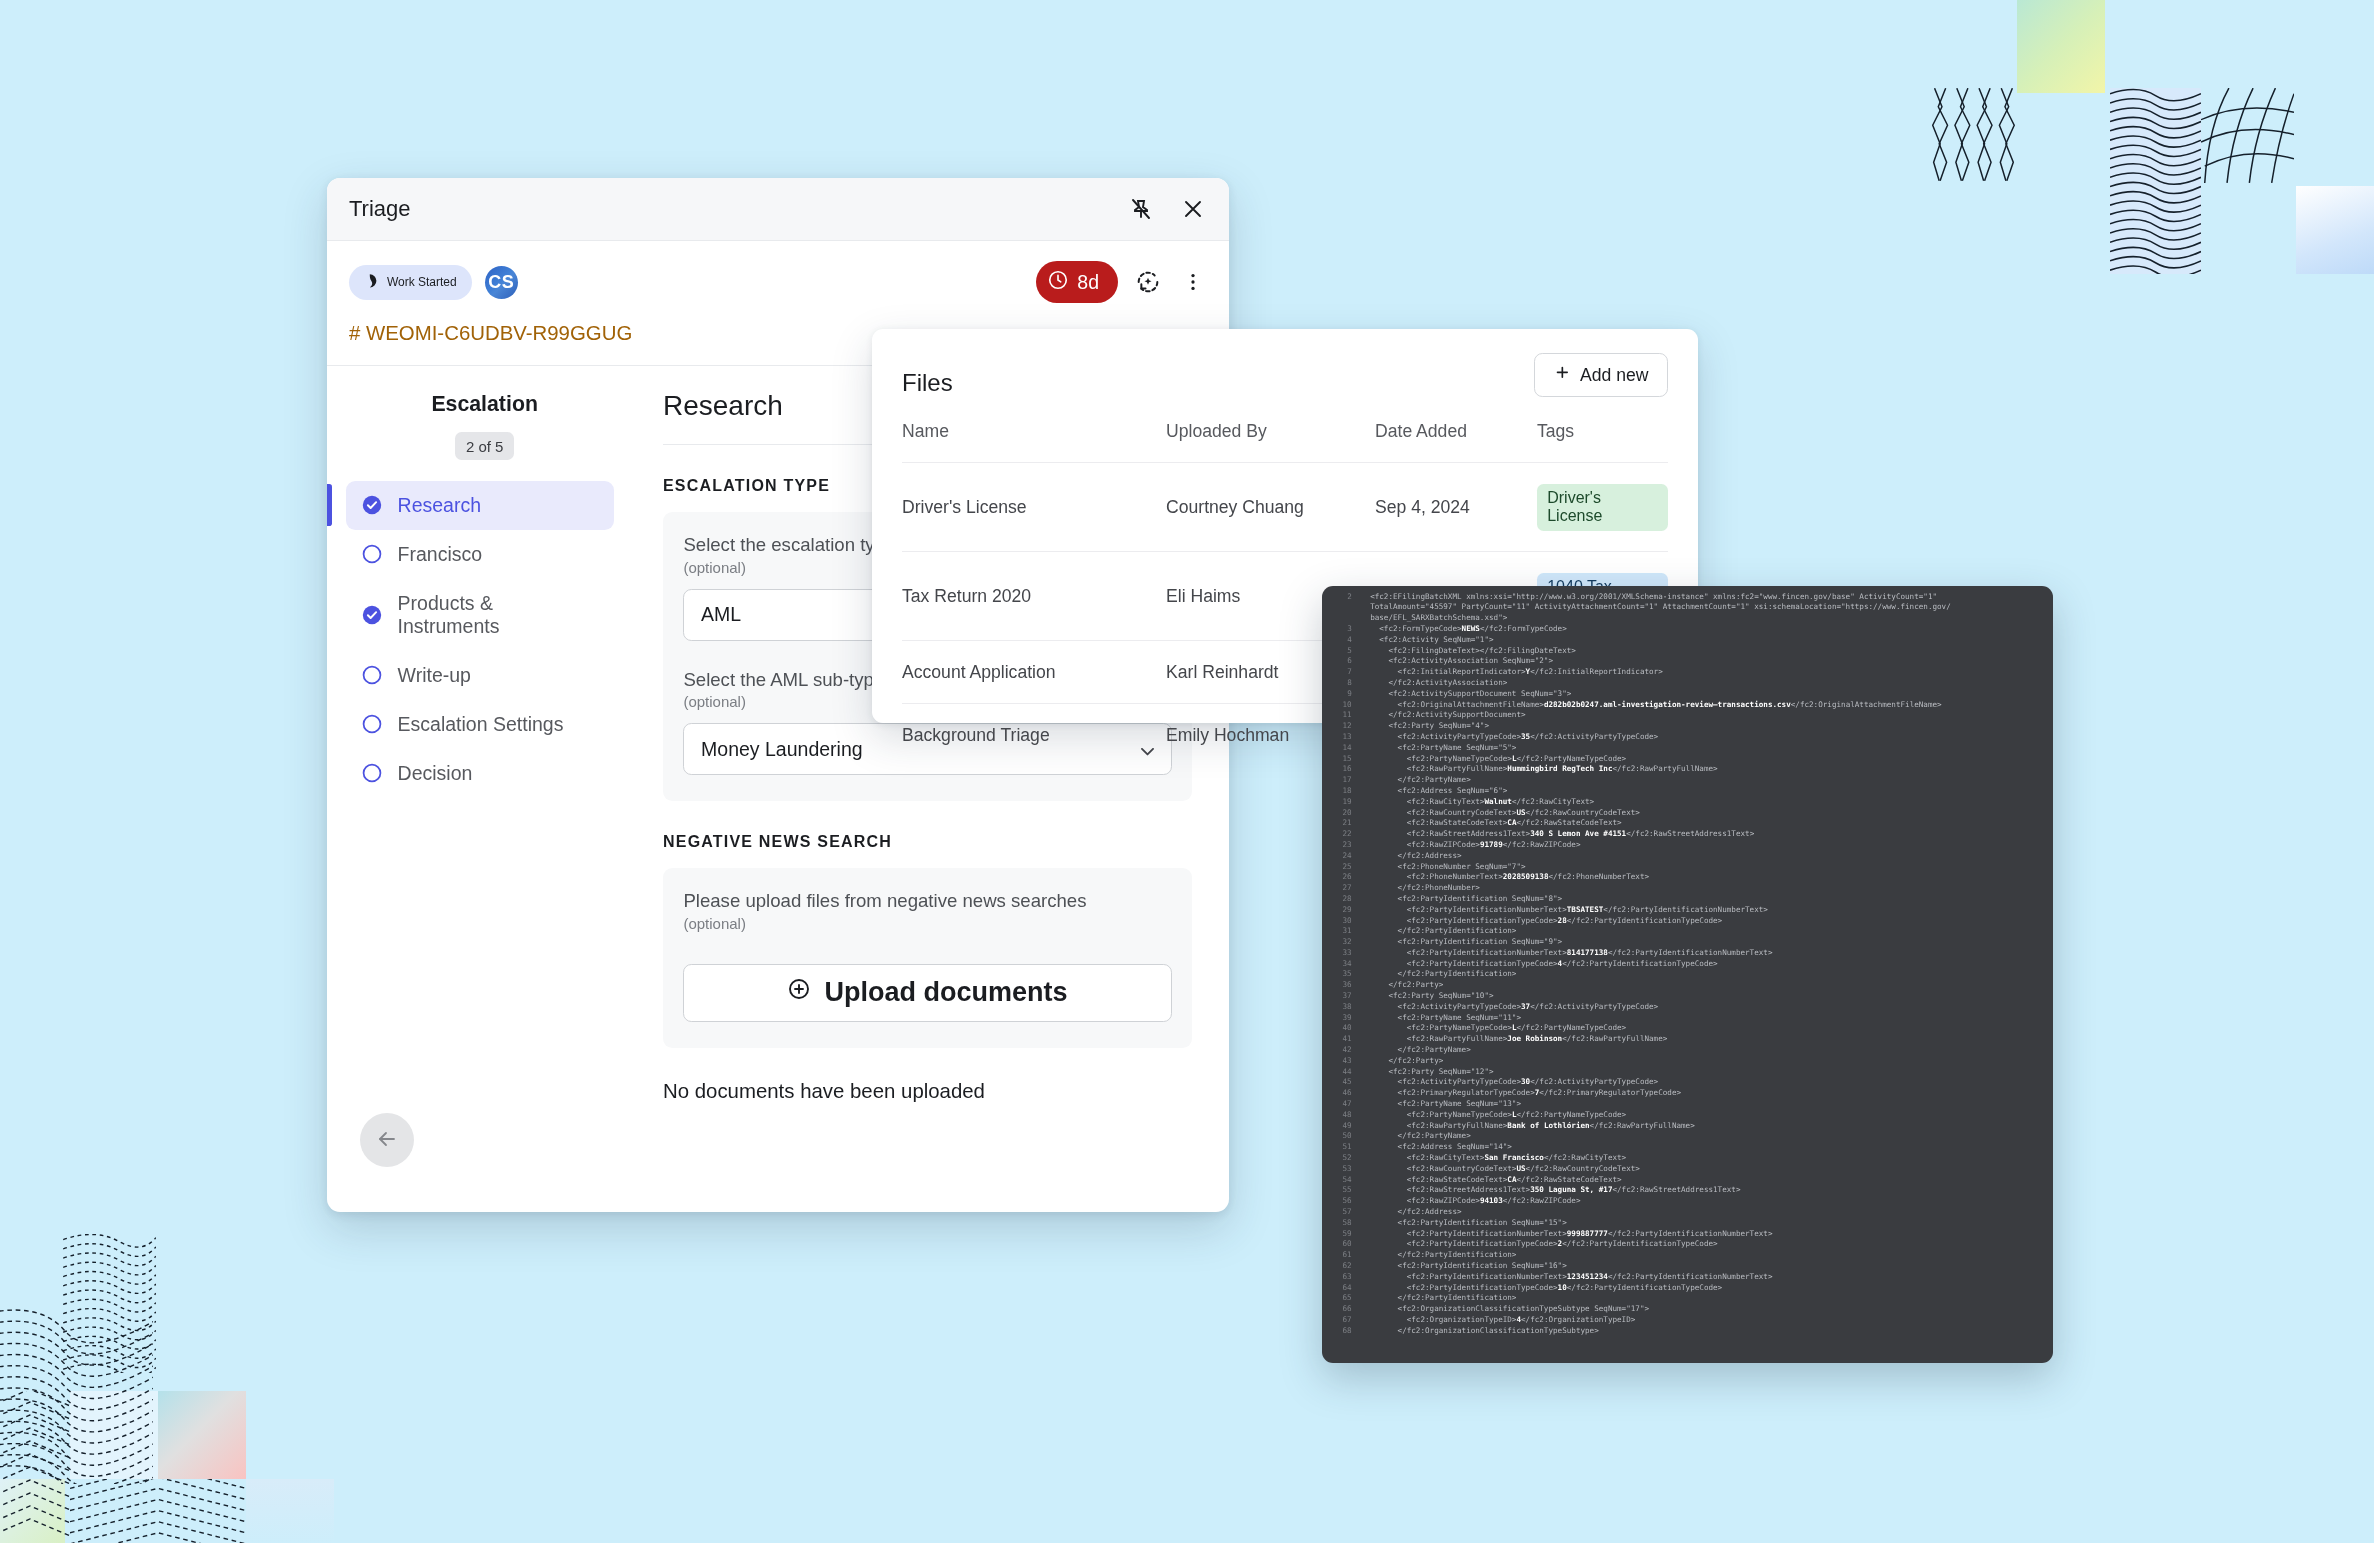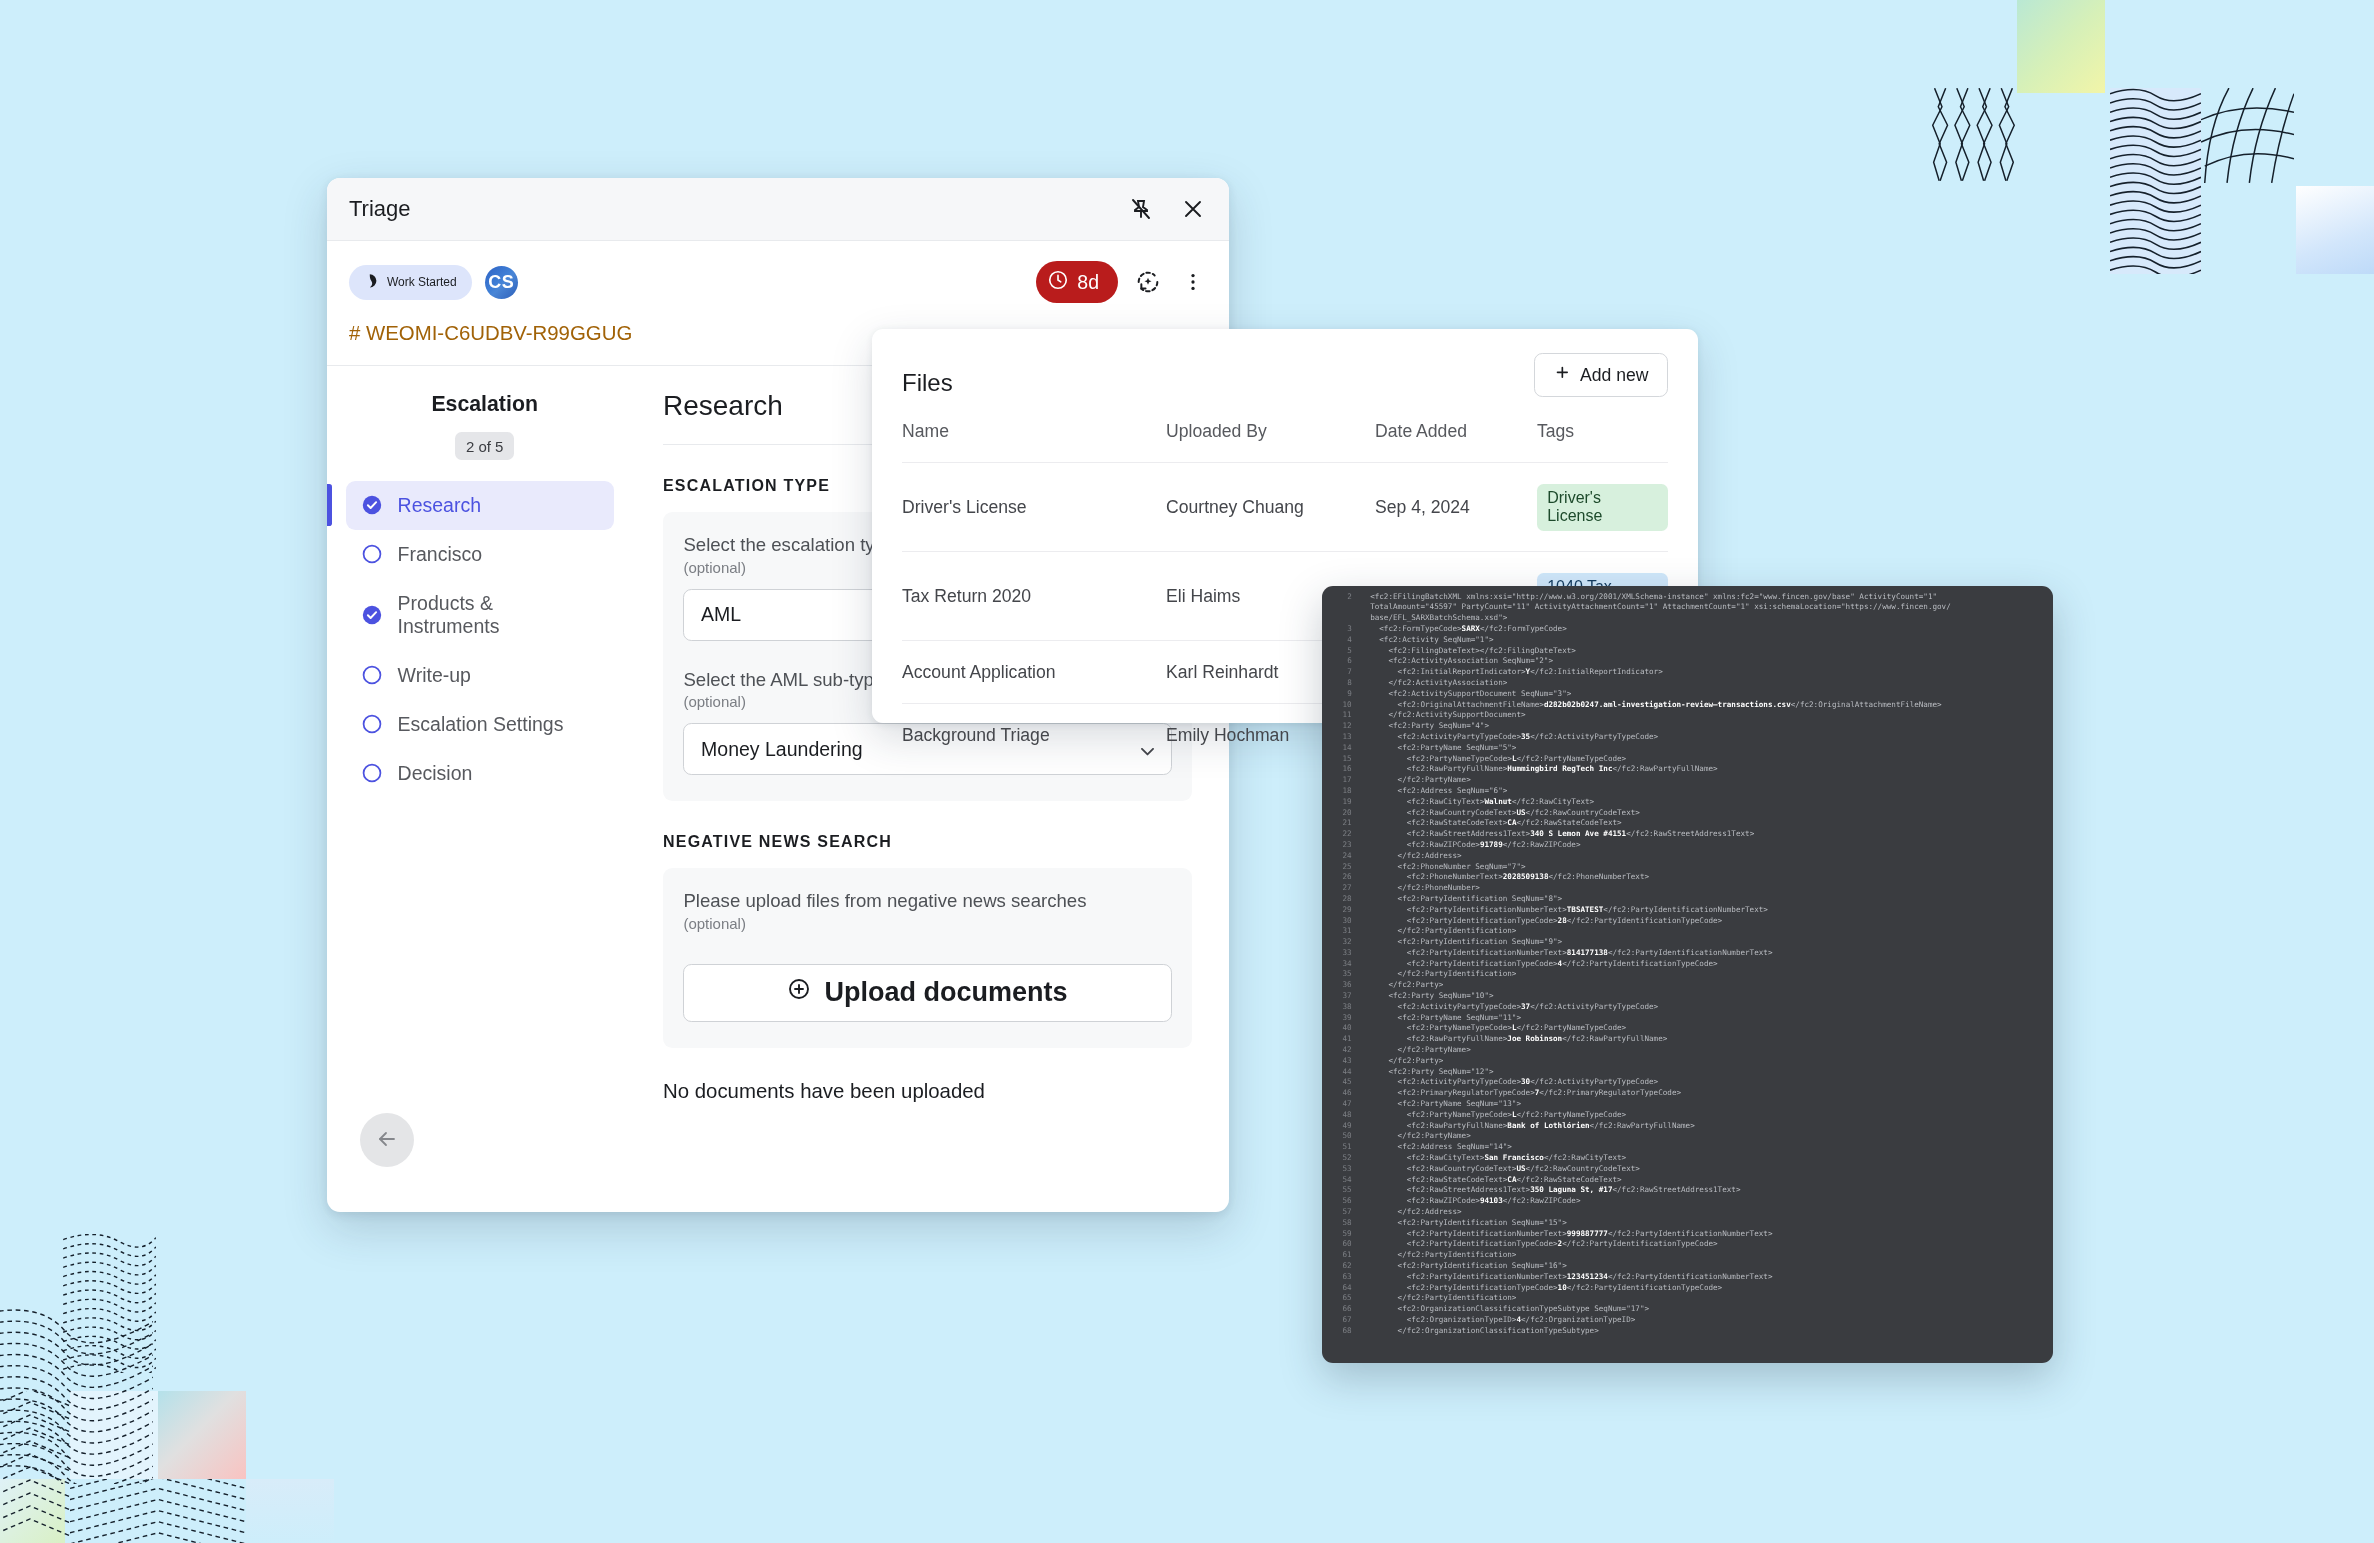--- a/index.html
+++ b/index.html
@@ -573,21 +573,21 @@
       <div class="cl">
         <span class="ln"></span>
         <span class="lt">  TotalAmount="45597" PartyCount="11" ActivityAttachmentCount="1" AttachmentCount="1" xsi:schemaLocation="https://www.fincen.gov/</span>
       </div>
       <div class="cl">
         <span class="ln"></span>
         <span class="lt">  base/EFL_SARXBatchSchema.xsd"&gt;</span>
       </div>
       <div class="cl">
         <span class="ln">3</span>
-        <span class="lt">    &lt;fc2:FormTypeCode&gt;<b>SARX</b>&lt;/fc2:FormTypeCode&gt;</span>
+        <span class="lt">    &lt;fc2:FormTypeCode&gt;<b>NEWS</b>&lt;/fc2:FormTypeCode&gt;</span>
       </div>
       <div class="cl">
         <span class="ln">4</span>
         <span class="lt">    &lt;fc2:Activity SeqNum="1"&gt;</span>
       </div>
       <div class="cl">
         <span class="ln">5</span>
         <span class="lt">      &lt;fc2:FilingDateText&gt;&lt;/fc2:FilingDateText&gt;</span>
       </div>
       <div class="cl">

